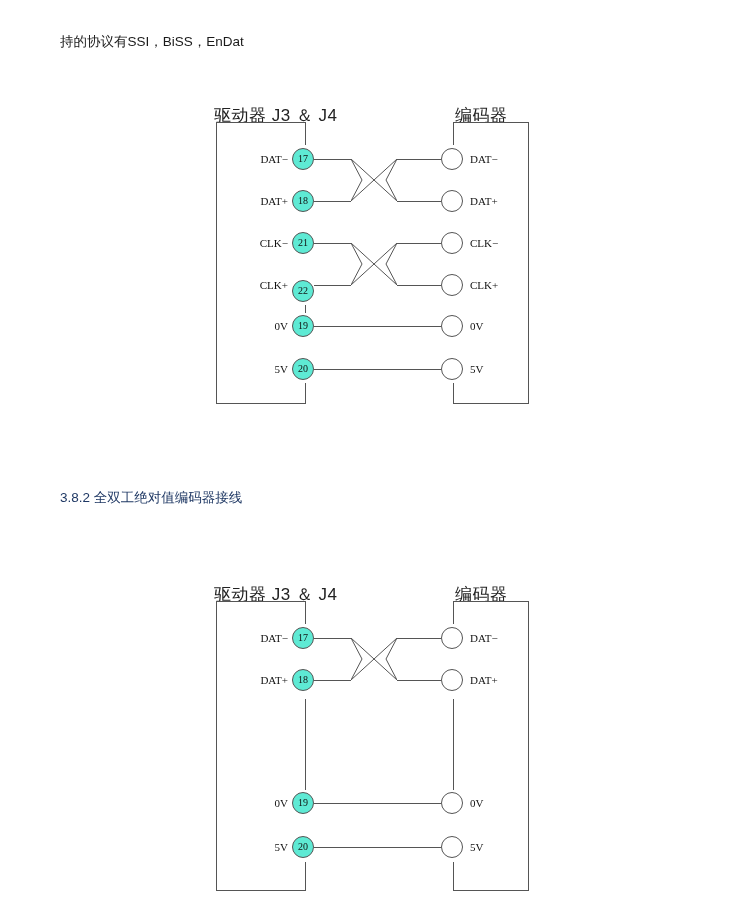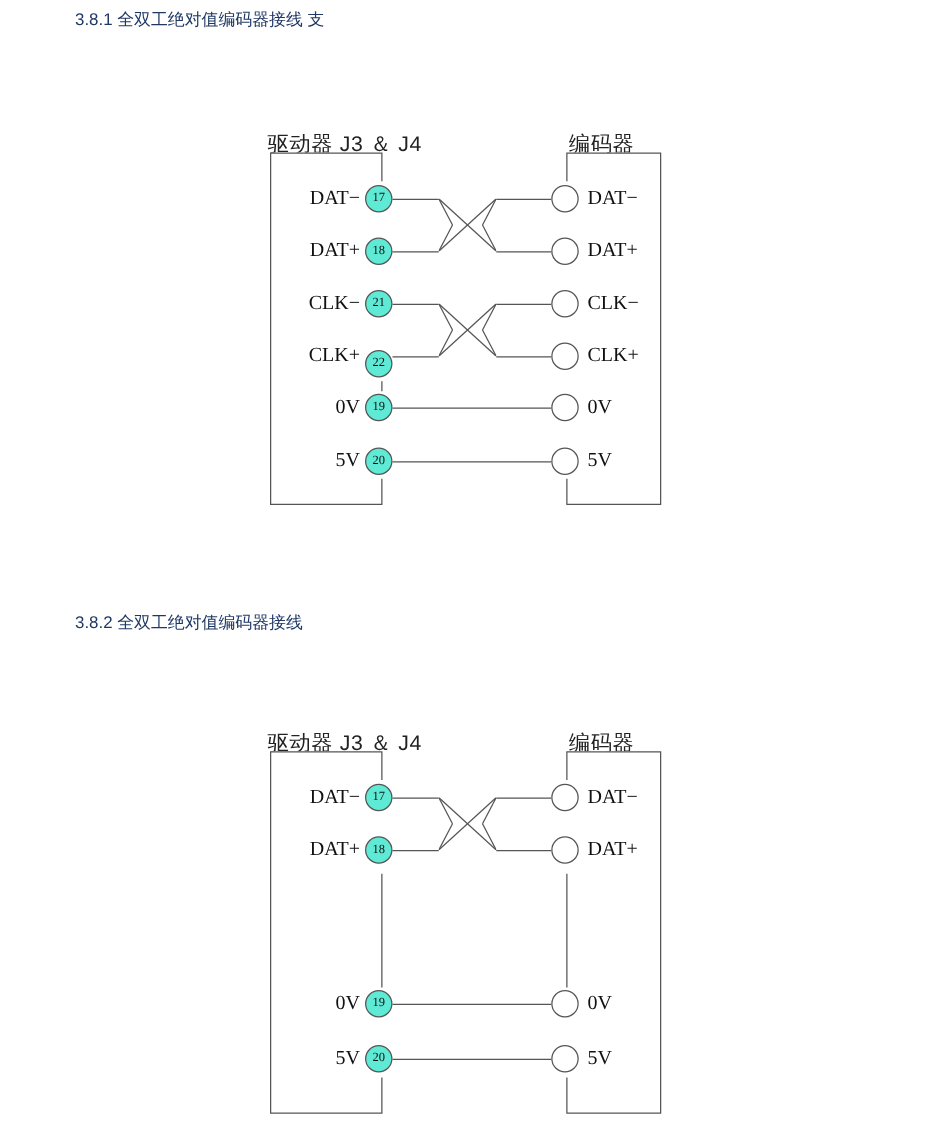--- a/index.html
+++ b/index.html
@@ -79,21 +79,21 @@
     position: absolute;
     width: 22px;
     height: 22px;
     border-radius: 50%;
     border: 1px solid #555;
     background: #fff;
     box-sizing: border-box;
   }
   .pin-label {
     position: absolute;
-    font-size: 16px;
+    font-size: 11px;
     color: #111;
     white-space: nowrap;
     font-family: "Liberation Serif", serif;
     line-height: 22px;
     height: 22px;
   }
   .pin-label.right-al { text-align: right; }
   .wire {
     position: absolute;
     background: #555;
@@ -102,21 +102,21 @@
   .cross {
     position: absolute;
   }
   .cross svg { display: block; }
 </style>
 </head>
 <body>
 
 <div class="page">
 
-  <div class="heading" style="left:60px; top:5px;">3.8.1 全双工绝对值编码器接线 支</div>
+  <div class="para" style="left:60px; top:31px;">持的协议有SSI，BiSS，EnDat</div>
 
   <div class="diagram" style="top:0;">
 
     <div class="diagram-title" style="left:214px; top:104px;">驱动器 J3  ＆   J4</div>
     <div class="diagram-title" style="left:455px; top:104px;">编码器</div>
 
     <div class="box" style="left:216px; top:122px; width:90px; height:282px;"></div>
 
     <div class="box" style="left:453px; top:122px; width:76px; height:282px;"></div>
 

